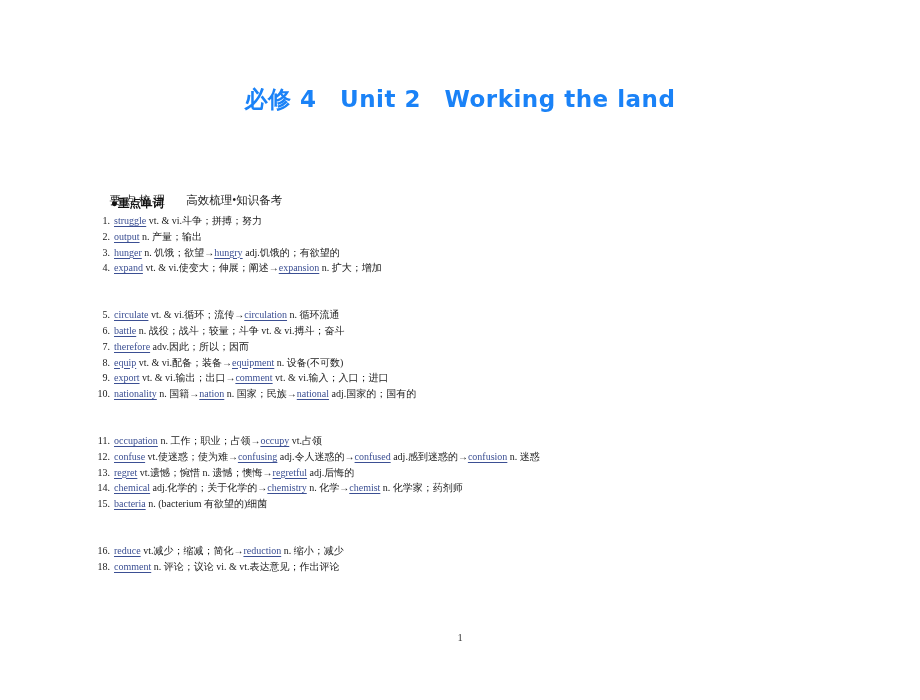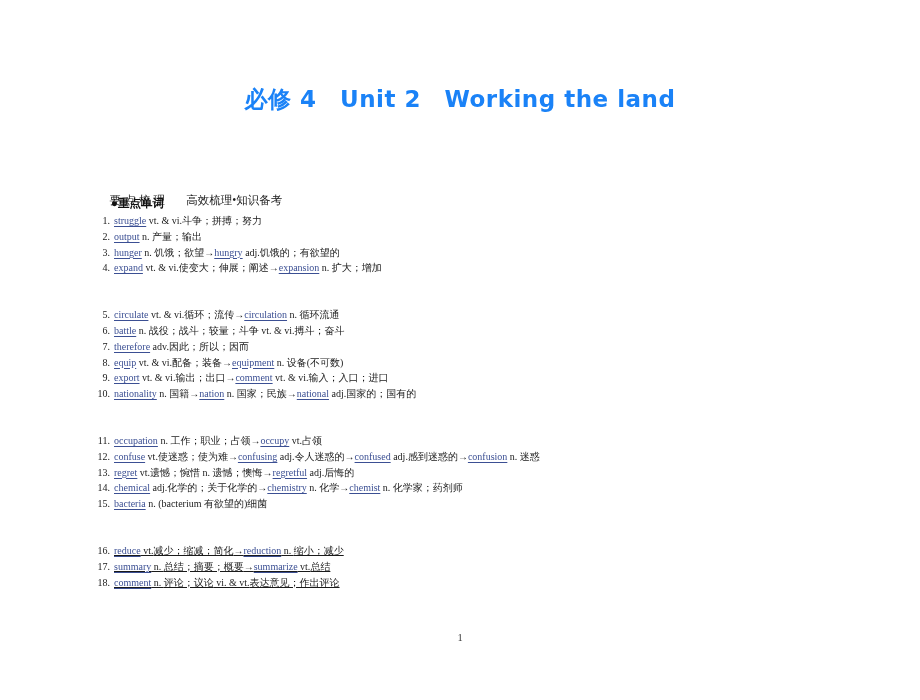--- a/index.html
+++ b/index.html
@@ -67,21 +67,21 @@
   
   .wordlist {
     position: absolute;
     left: 93px;
     top: 213px;
     width: 800px;
   }
   .group {
     margin-bottom: 31px;
   }
-  .group:last-child { margin-bottom: 4px; text-decoration: underline; }
+  .group:last-child { margin-bottom: 4px; }
 
   .entry {
     font-size: 10px;
     line-height: 15.8px;
     white-space: nowrap;
     color: #1a1a1a;
     display: block;
   }
   .num {
     display: inline-block;
@@ -143,20 +143,19 @@
       </div>
       <div class="group">
         <div class="entry"><span class="num">11.</span><span class="hw">occupation</span><span class="plain"> n. </span><span class="plain">工作；职业；占领</span><span class="arrow">→</span><span class="hw">occupy</span><span class="plain"> vt.</span><span class="plain">占领</span></div>
         <div class="entry"><span class="num">12.</span><span class="hw">confuse</span><span class="plain"> vt.</span><span class="plain">使迷惑；使为难</span><span class="arrow">→</span><span class="hw">confusing</span><span class="plain"> adj.</span><span class="plain">令人迷惑的</span><span class="arrow">→</span><span class="hw">confused</span><span class="plain"> adj.</span><span class="plain">感到迷惑的</span><span class="arrow">→</span><span class="hw">confusion</span><span class="plain"> n. </span><span class="plain">迷惑</span></div>
         <div class="entry"><span class="num">13.</span><span class="hw">regret</span><span class="plain"> vt.</span><span class="plain">遗憾；惋惜</span><span class="plain"> n. </span><span class="plain">遗憾；懊悔</span><span class="arrow">→</span><span class="hw">regretful</span><span class="plain"> adj.</span><span class="plain">后悔的</span></div>
         <div class="entry"><span class="num">14.</span><span class="hw">chemical</span><span class="plain"> adj.</span><span class="plain">化学的；关于化学的</span><span class="arrow">→</span><span class="hw">chemistry</span><span class="plain"> n. </span><span class="plain">化学</span><span class="arrow">→</span><span class="hw">chemist</span><span class="plain"> n. </span><span class="plain">化学家；药剂师</span></div>
         <div class="entry"><span class="num">15.</span><span class="hw">bacteria</span><span class="plain"> n. </span><span class="plain">(bacterium 有欲望的)细菌</span></div>
       </div>
       <div class="group">
         <div class="entry"><span class="num">16.</span><span class="hw">reduce</span><span class="plain"> vt.</span><span class="plain">减少；缩减；简化</span><span class="arrow">→</span><span class="hw">reduction</span><span class="plain"> n. </span><span class="plain">缩小；减少</span></div>
-        <div class="entry"><span class="num">17.</span><span class="hw">summary</span><span class="plain"> n. </span><span class="plain">总结；摘要；概要</span><span class="arrow">→</span><span class="hw">summarize</span><span class="plain"> vt.</span><span class="plain">总结</span></div>
         <div class="entry"><span class="num">18.</span><span class="hw">comment</span><span class="plain"> n. </span><span class="plain">评论；议论</span><span class="plain"> vi. &amp; vt.</span><span class="plain">表达意见；作出评论</span></div>
       </div>
     </div>
 
   <div class="page-number">1</div>
 
 </div>
 
 </body></html>

